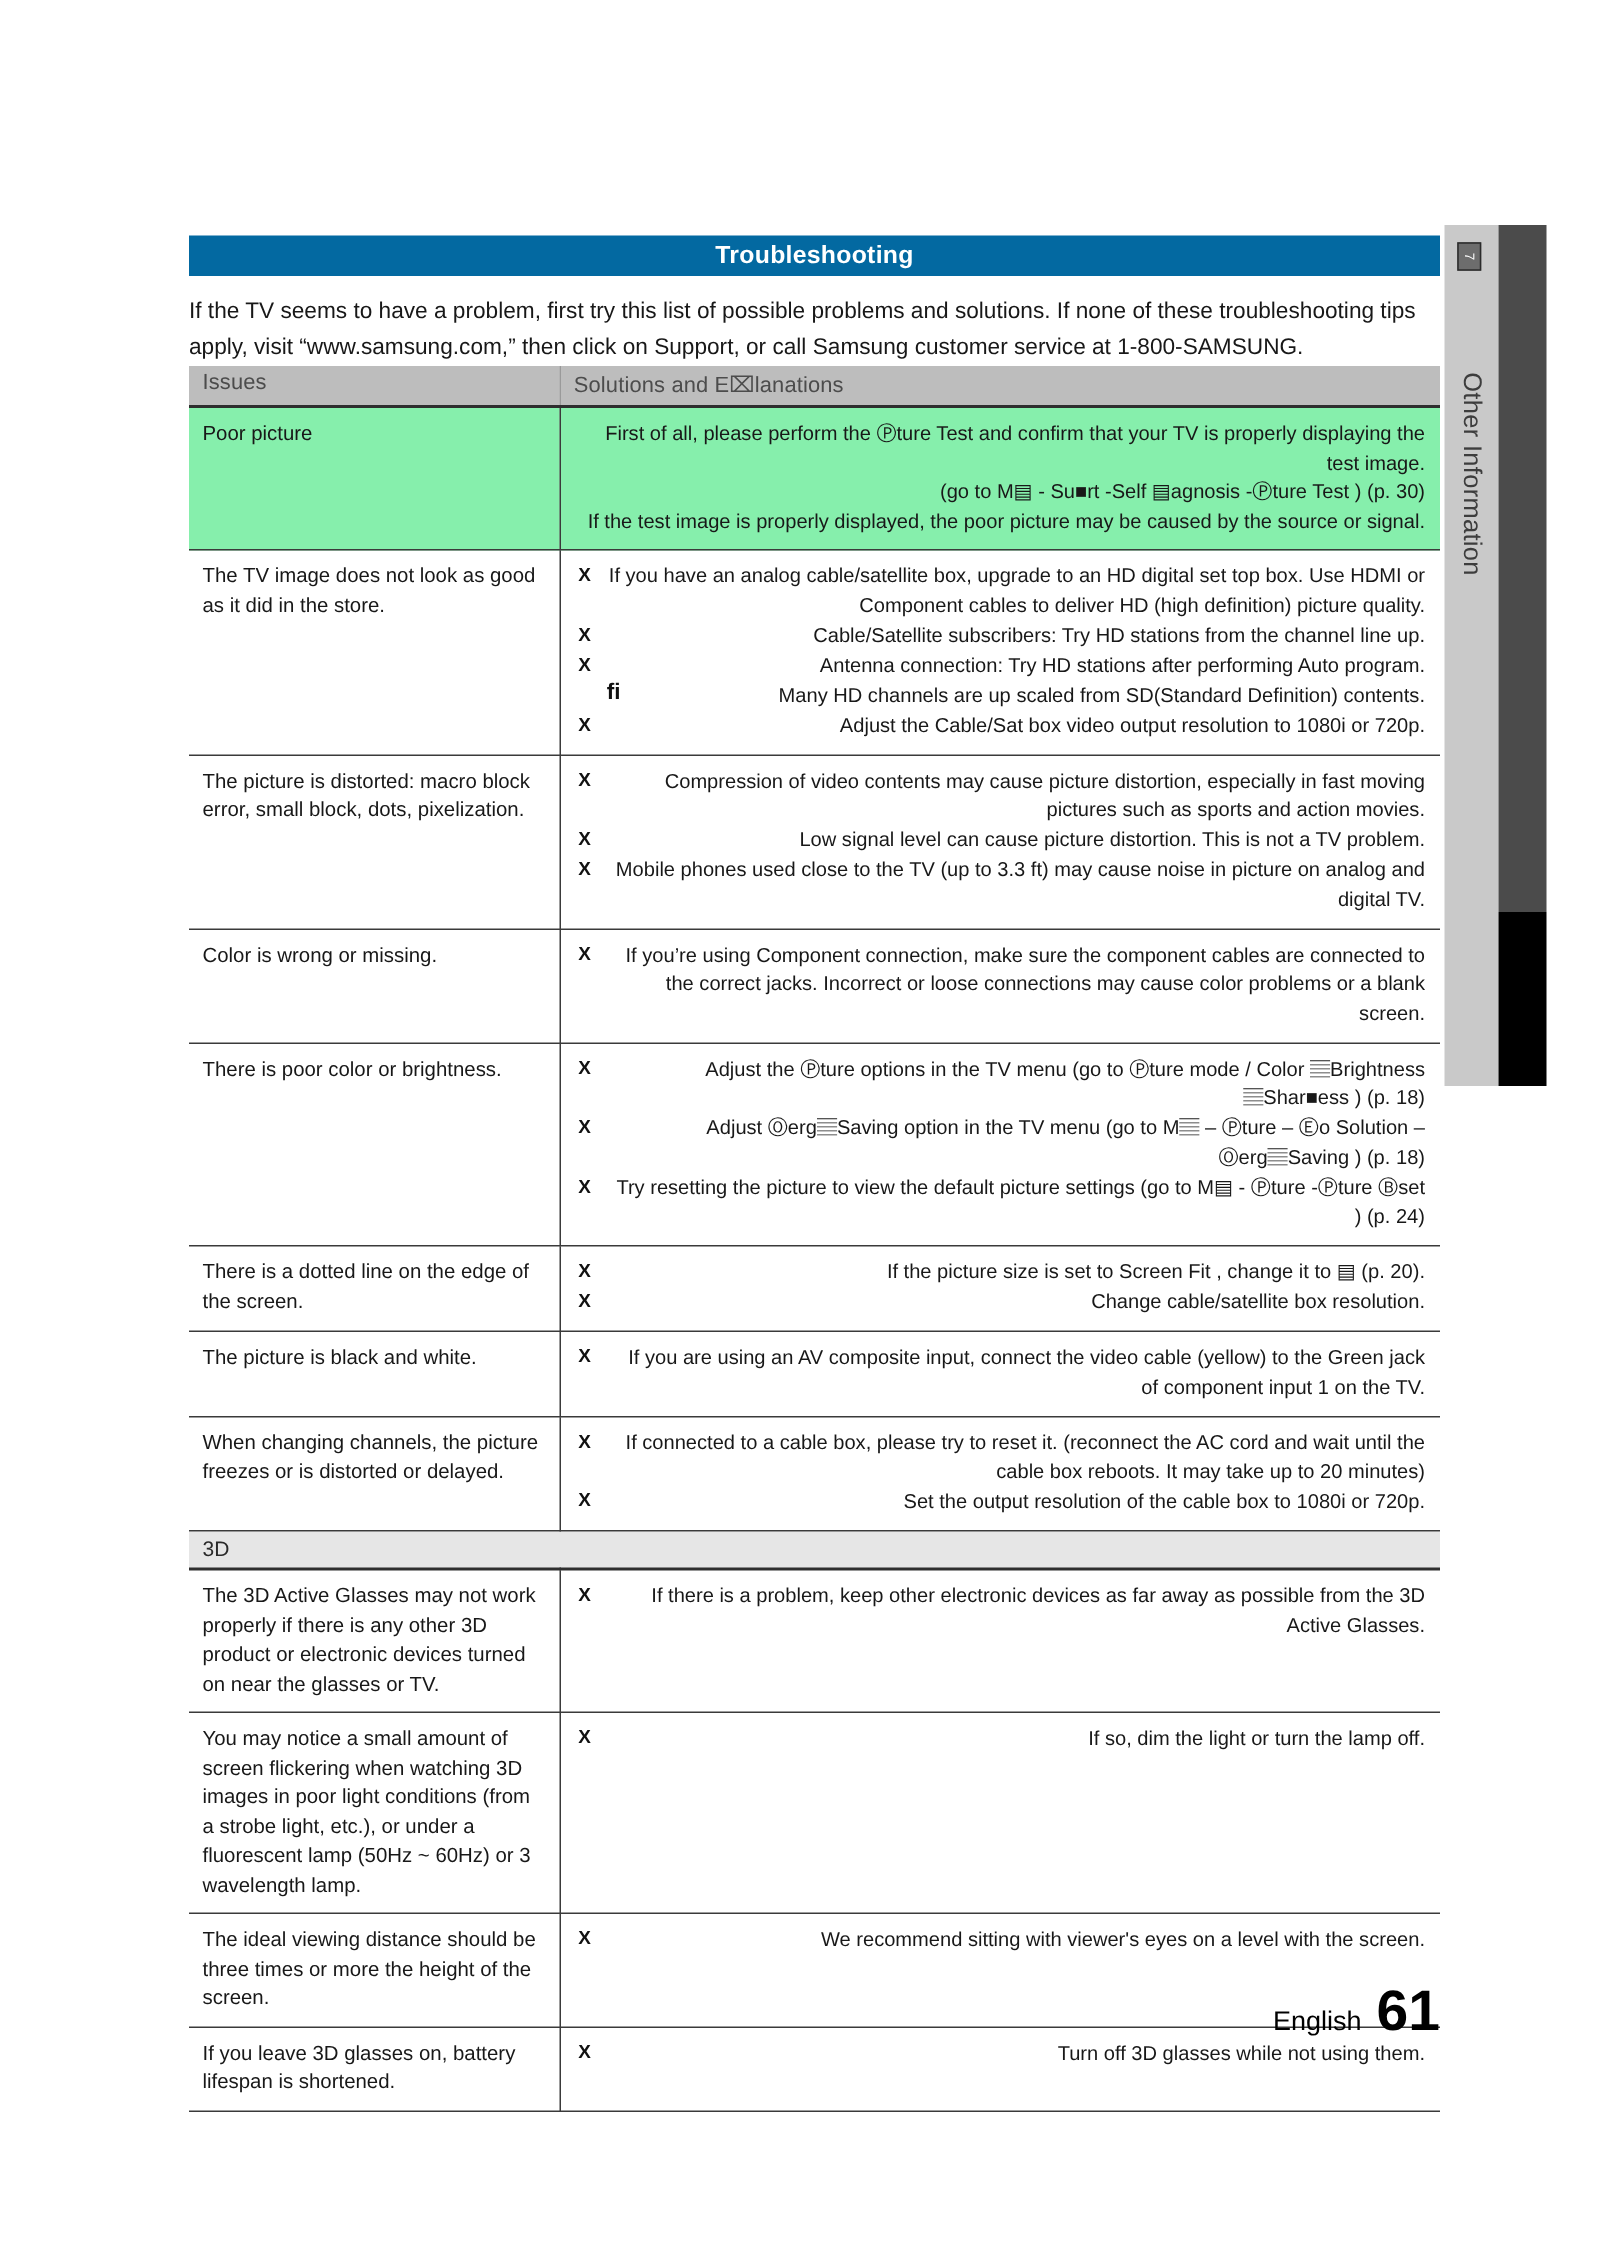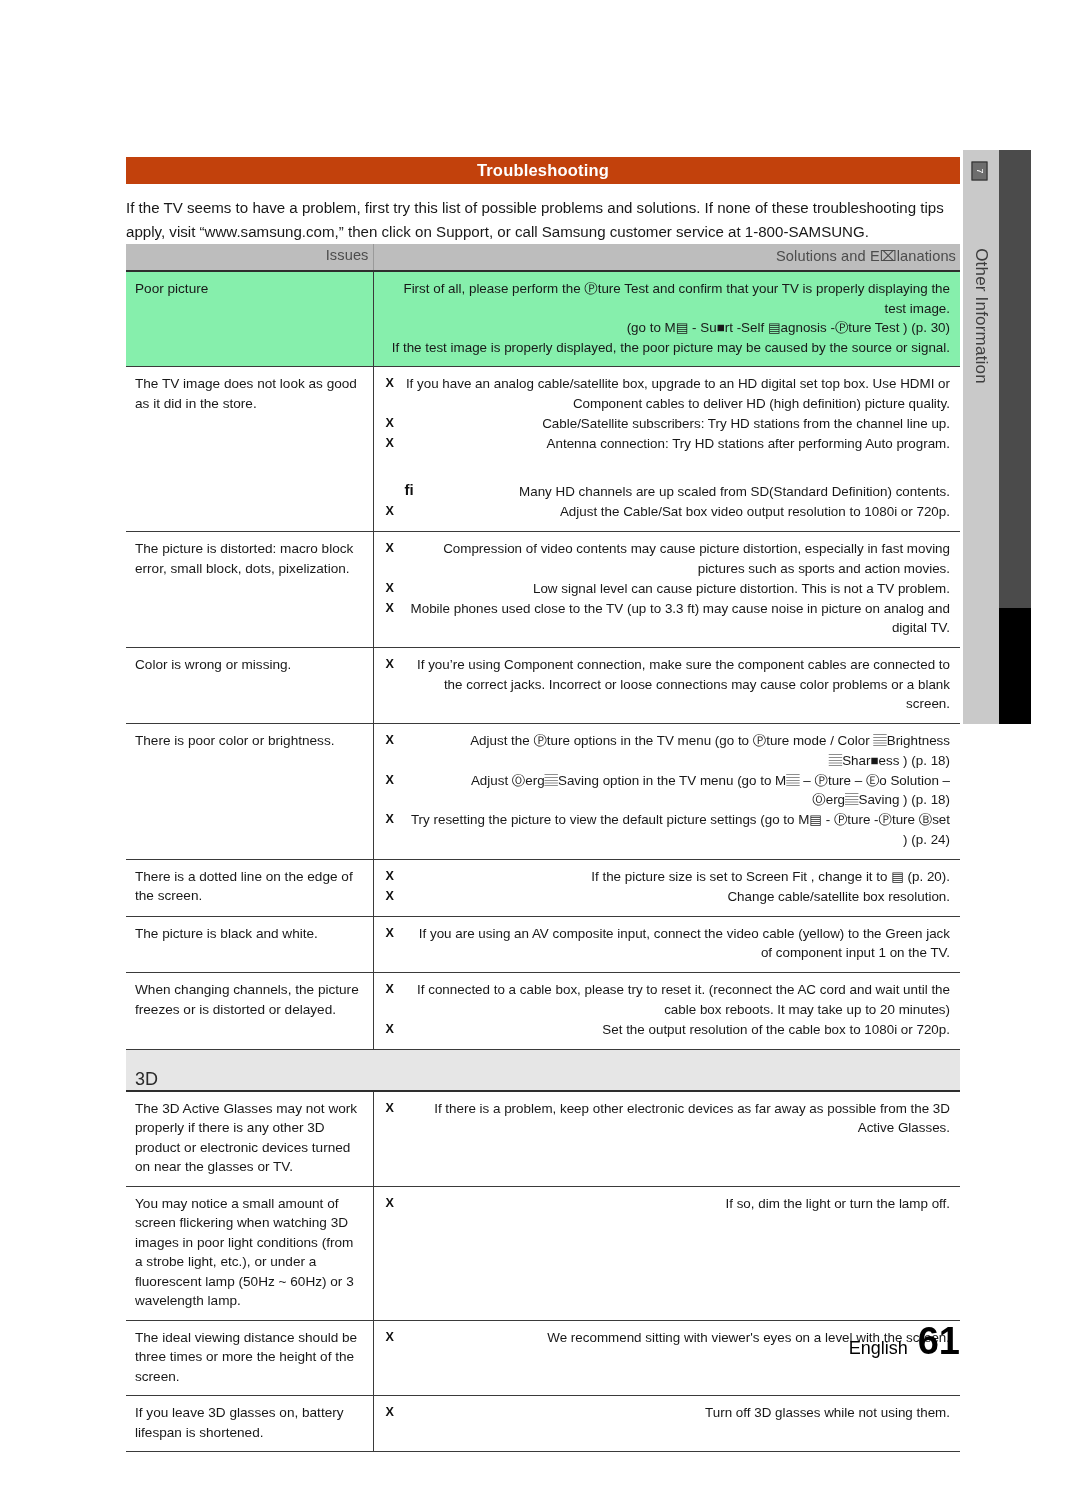--- a/index.html
+++ b/index.html
@@ -94,21 +94,21 @@
     margin-top: 110px;
   }
 
   
   .title-banner {
     position: absolute;
     left: 126px;
     top: 157px;
     width: 834px;
     height: 27px;
-    background: #c2410c;
+    background: #0369a1;
     color: #ffffff;
     font-size: 16.5px;
     font-weight: bold;
     display: flex;
     align-items: center;
     justify-content: center;
     letter-spacing: 0.2px;
   }
 
   
@@ -139,23 +139,22 @@
   .col-sol   { width: 587px; }
 
   .hdr-row td {
     background: #bdbdbd;
     height: 26px;
     border-bottom: 2px solid #2e2e2e;
   }
   .hdr-text {
     font-size: 14.6px;
     color: #4c4c4c;
-    padding: 3px 4px 0 9px;
+    padding: 3px 15px 0 9px;
     letter-spacing: 0.1px;
-    text-align: right;
   }
   .hdr-sep {
     border-left: 1px solid #9a9a9a;
   }
 
   .row td {
     border-bottom: 1.6px solid #3a3a3a;
     padding: 7px 0 9px 0;
   }
   .row td.issue {
@@ -193,39 +192,38 @@
   ul.bullets li .bx {
     position: absolute;
     left: 1px;
     top: 0;
     font-size: 12.6px;
     font-weight: bold;
     color: #111;
   }
   ul.bullets li.note {
     padding-left: 46px;
-    margin-top: 29px;
   }
   ul.bullets li.note .bx {
     left: 20px;
     top: -2px;
     font-size: 15px;
     font-weight: bold;
   }
 
   .sec-row td {
     background: #e6e6e6;
     height: 24px;
     border-bottom: 2px solid #2e2e2e;
     padding: 0;
   }
   .sec-text {
-    font-size: 18px;
+    font-size: 14px;
     color: #2a2a2a;
-    padding: 19px 0 0 9px;
+    padding: 3px 0 0 9px;
   }
 
   
   .footer {
     position: absolute;
     left: 0;
     top: 1320px;
     width: 960px;
     text-align: right;
     color: #000;

